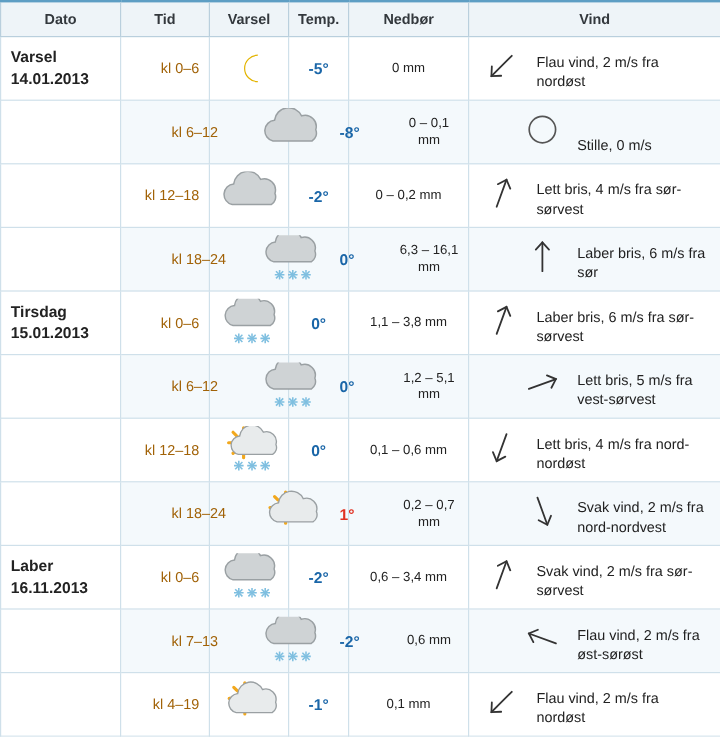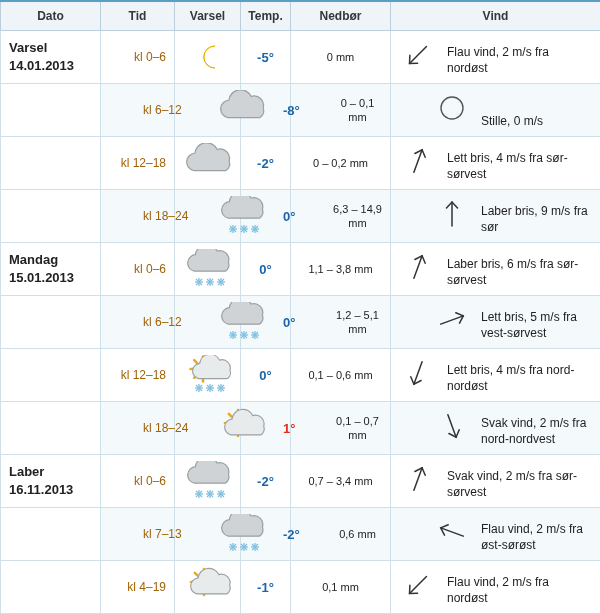--- a/index.html
+++ b/index.html
@@ -210,35 +210,35 @@
               <line x1="-3" y1="3" x2="3" y2="-3"></line>
             </g>
             <g transform="translate(38,33)" fill="none" stroke="#7fbfe0" stroke-width="1.3">
               <line x1="-4" y1="0" x2="4" y2="0"></line>
               <line x1="0" y1="-4" x2="0" y2="4"></line>
               <line x1="-3" y1="-3" x2="3" y2="3"></line>
               <line x1="-3" y1="3" x2="3" y2="-3"></line>
             </g>
           </svg></td>
         <td class="temp-cell" style="color: rgb(26, 102, 168);">0°</td>
-        <td class="precip-cell">6,3 – 14,9 mm</td>
+        <td class="precip-cell">6,3 – 16,1 mm</td>
         <td class="wind-cell">
           <div class="wind-inner">
             <span><svg class="wind-arrow" viewBox="0 0 38 34">
                 <g transform="rotate(0 19 17)" stroke="#333" stroke-width="1.5" fill="none" stroke-linecap="round">
                   <line x1="19" y1="29" x2="19" y2="5"></line>
                   <polyline points="13.5,11 19,5 24.5,11"></polyline>
                 </g>
               </svg></span>
-            <span class="wind-text">Laber bris, 9 m/s fra sør</span>
+            <span class="wind-text">Laber bris, 6 m/s fra sør</span>
           </div>
         </td>
       </tr>
       <tr>
-        <td class="date-cell"><span>Mandag</span><br><span>15.01.2013</span></td>
+        <td class="date-cell"><span>Tirsdag</span><br><span>15.01.2013</span></td>
         <td class="time-cell">kl 0–6</td>
         <td class="symbol-cell"><svg class="sym" viewBox="0 0 56 40" xmlns="http://www.w3.org/2000/svg">
             <g transform="translate(28,15) scale(1.2)">
               <path d="M -14 6 a 7 7 0 0 1 1 -13.8 a 9.5 9.5 0 0 1 18 -3 a 7.5 7.5 0 0 1 9.5 9.3 a 6 6 0 0 1 -2.5 7.5 z" fill="#cfd3d5" stroke="#9aa0a3" stroke-width="1"></path>
             </g>
             <g transform="translate(16,33)" fill="none" stroke="#7fbfe0" stroke-width="1.3">
               <line x1="-4" y1="0" x2="4" y2="0"></line>
               <line x1="0" y1="-4" x2="0" y2="4"></line>
               <line x1="-3" y1="-3" x2="3" y2="3"></line>
               <line x1="-3" y1="3" x2="3" y2="-3"></line>
@@ -370,21 +370,21 @@
             <line x1="12.0" y1="15.0" x2="8.0" y2="15.0" stroke="#f2a81d" stroke-width="2.6" stroke-linecap="round"></line>
             <line x1="14.6" y1="8.6" x2="11.8" y2="5.8" stroke="#f2a81d" stroke-width="2.6" stroke-linecap="round"></line>
             <line x1="21.0" y1="6.0" x2="21.0" y2="2.0" stroke="#f2a81d" stroke-width="2.6" stroke-linecap="round"></line>
             <line x1="27.4" y1="8.6" x2="30.2" y2="5.8" stroke="#f2a81d" stroke-width="2.6" stroke-linecap="round"></line>
             <circle cx="21" cy="15" r="7.5" fill="#fcc420" stroke="#e8a200" stroke-width="1"></circle>
             <g transform="translate(30,20) scale(1.15)">
               <path d="M -14 6 a 7 7 0 0 1 1 -13.8 a 9.5 9.5 0 0 1 18 -3 a 7.5 7.5 0 0 1 9.5 9.3 a 6 6 0 0 1 -2.5 7.5 z" fill="#e8ebec" stroke="#9aa0a3" stroke-width="1"></path>
             </g>
           </svg></td>
         <td class="temp-cell" style="color: rgb(224, 48, 32);">1°</td>
-        <td class="precip-cell">0,1 – 0,7 mm</td>
+        <td class="precip-cell">0,2 – 0,7 mm</td>
         <td class="wind-cell">
           <div class="wind-inner">
             <span><svg class="wind-arrow" viewBox="0 0 38 34">
                 <g transform="rotate(160 19 17)" stroke="#333" stroke-width="1.5" fill="none" stroke-linecap="round">
                   <line x1="19" y1="29" x2="19" y2="5"></line>
                   <polyline points="13.5,11 19,5 24.5,11"></polyline>
                 </g>
               </svg></span>
             <span class="wind-text">Svak vind, 2 m/s fra nord-nordvest</span>
           </div>
@@ -410,21 +410,21 @@
               <line x1="-3" y1="3" x2="3" y2="-3"></line>
             </g>
             <g transform="translate(38,33)" fill="none" stroke="#7fbfe0" stroke-width="1.3">
               <line x1="-4" y1="0" x2="4" y2="0"></line>
               <line x1="0" y1="-4" x2="0" y2="4"></line>
               <line x1="-3" y1="-3" x2="3" y2="3"></line>
               <line x1="-3" y1="3" x2="3" y2="-3"></line>
             </g>
           </svg></td>
         <td class="temp-cell" style="color: rgb(26, 102, 168);">-2°</td>
-        <td class="precip-cell">0,7 – 3,4 mm</td>
+        <td class="precip-cell">0,6 – 3,4 mm</td>
         <td class="wind-cell">
           <div class="wind-inner">
             <span><svg class="wind-arrow" viewBox="0 0 38 34">
                 <g transform="rotate(20 19 17)" stroke="#333" stroke-width="1.5" fill="none" stroke-linecap="round">
                   <line x1="19" y1="29" x2="19" y2="5"></line>
                   <polyline points="13.5,11 19,5 24.5,11"></polyline>
                 </g>
               </svg></span>
             <span class="wind-text">Svak vind, 2 m/s fra sør-sørvest</span>
           </div>

